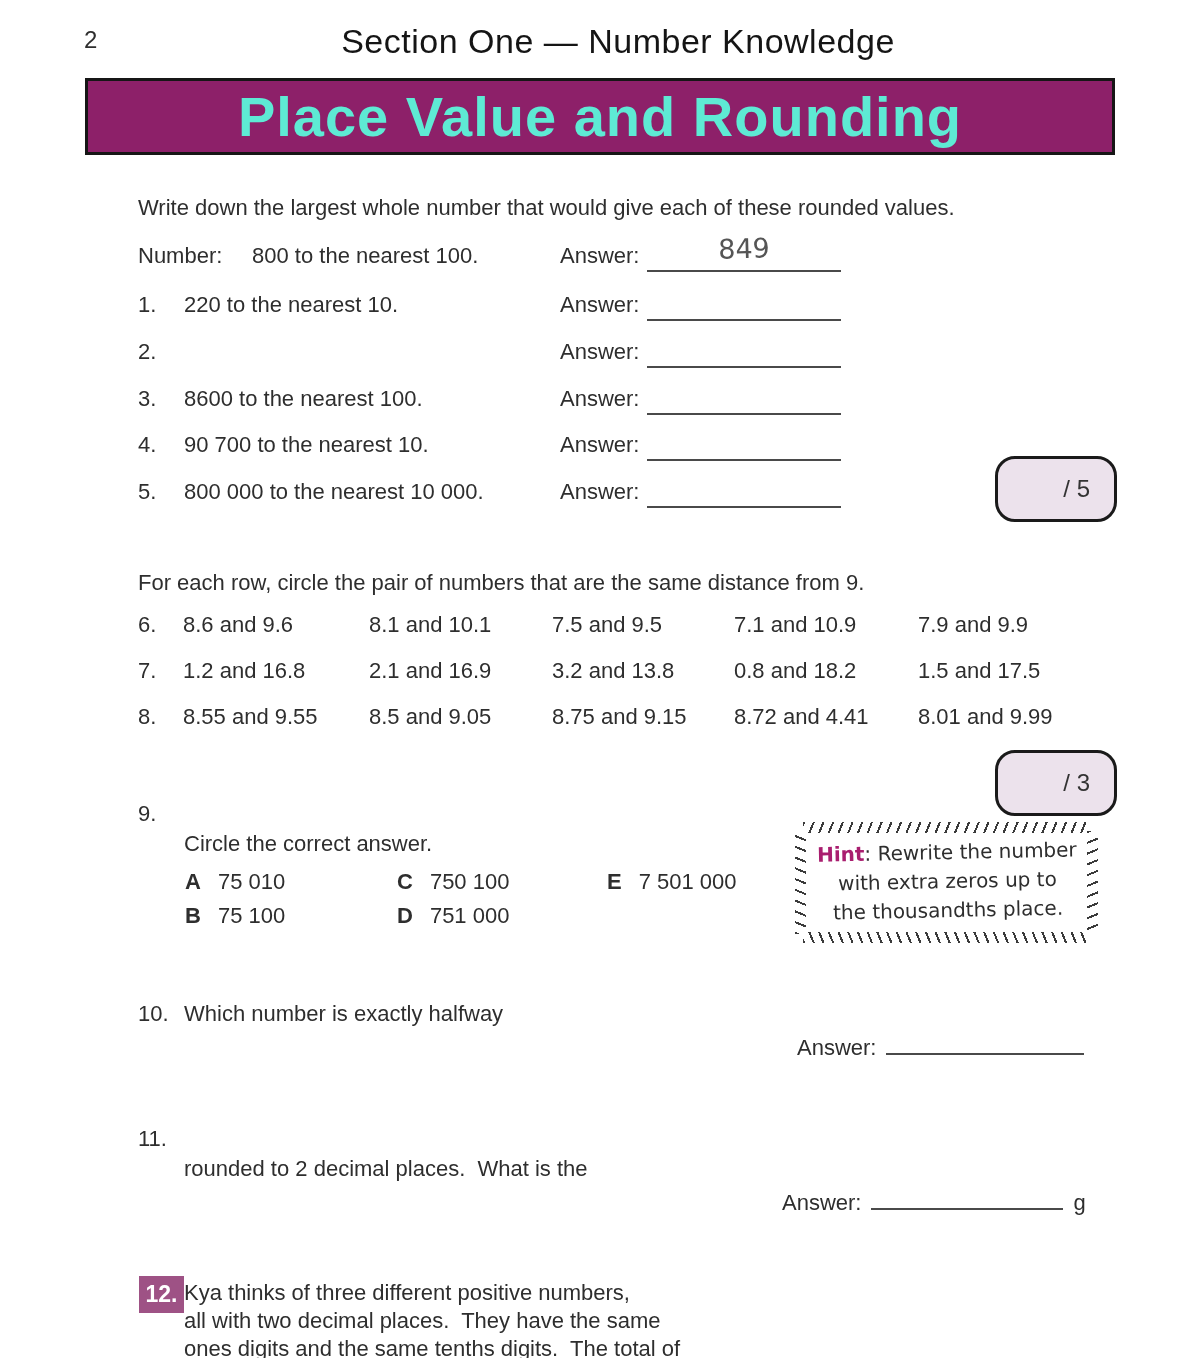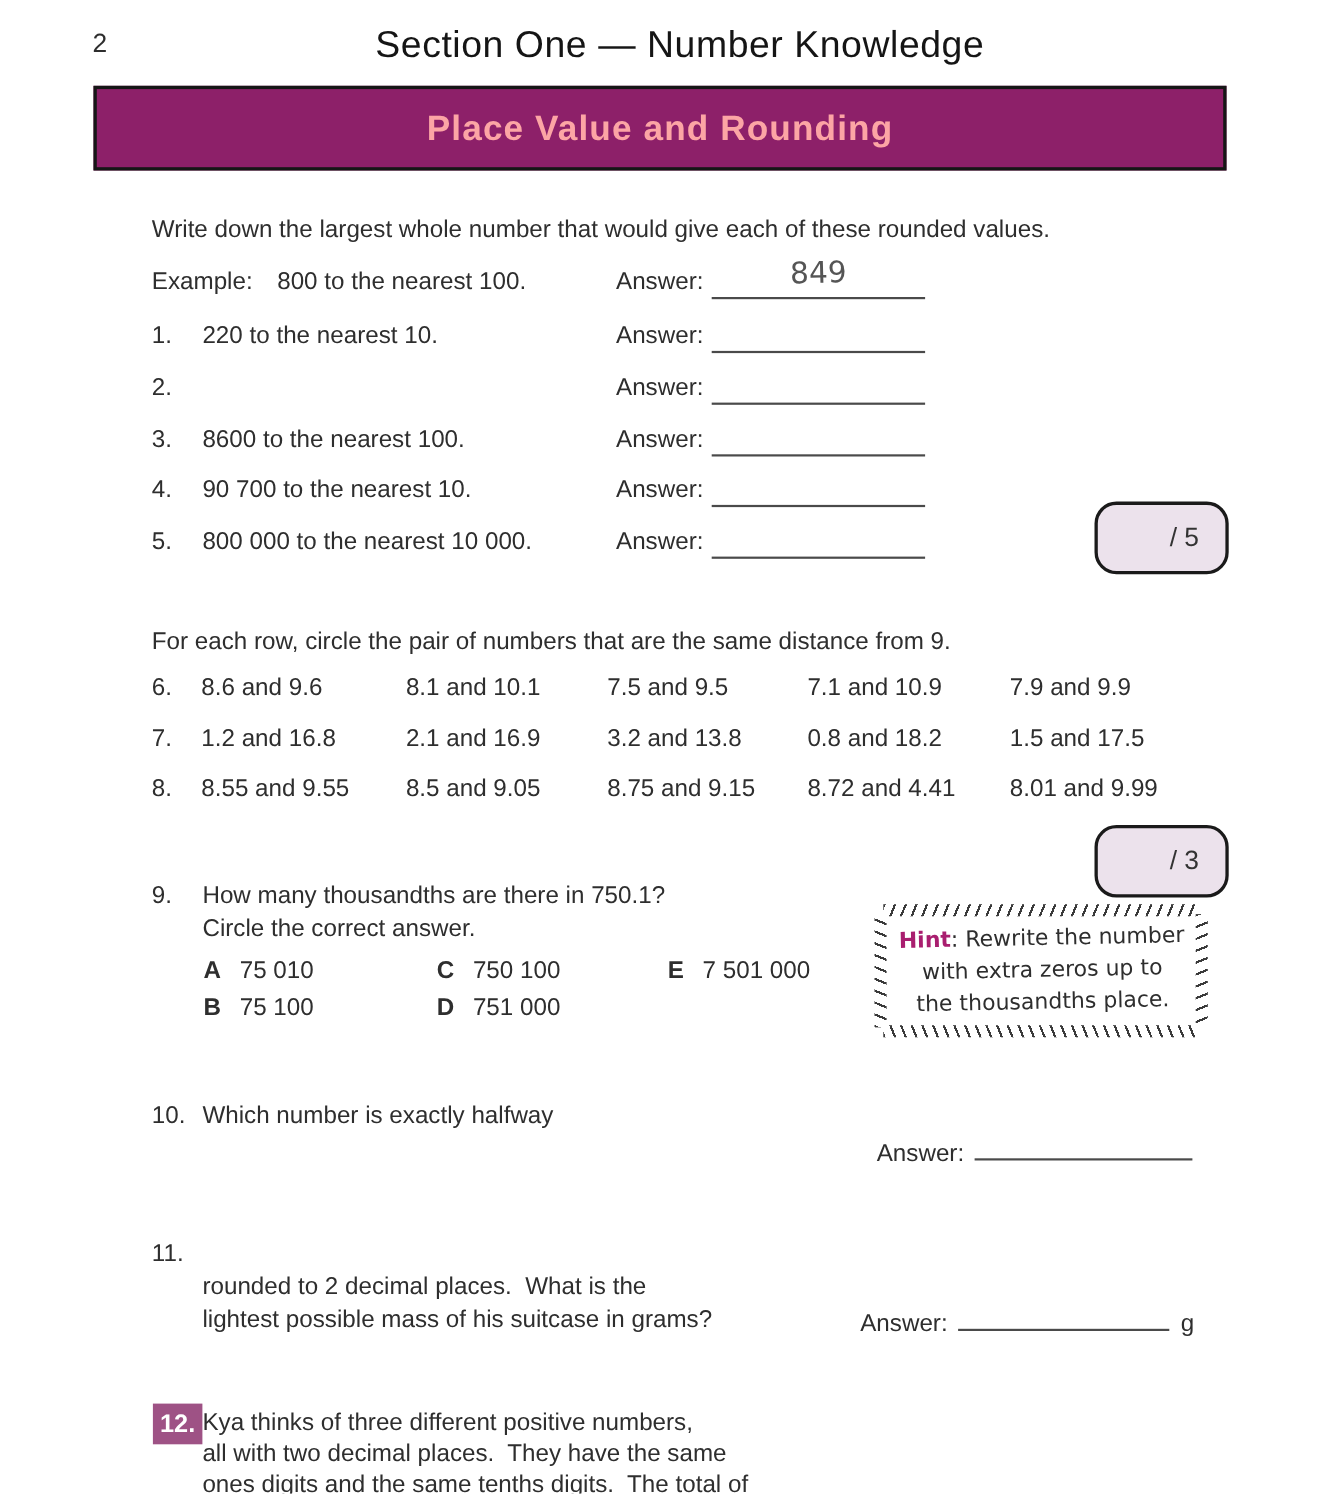--- a/index.html
+++ b/index.html
@@ -10,21 +10,21 @@
   .pagenum{position:absolute;left:84px;top:26px;font-size:24px;color:#2e2e2e;}
   .section-title{
     position:absolute;left:0;right:0;top:22px;text-align:center;
     font-size:34px;font-weight:500;color:#151515;letter-spacing:.5px;padding-left:36px;
   }
   .banner{
     position:absolute;left:85px;top:78px;width:1030px;height:77px;
     background:#8D2069;border:3px solid #161616;box-sizing:border-box;
     display:flex;align-items:center;justify-content:center;
   }
-  .banner-title{color:#fca5a5;font-weight:bold;font-size:32px;letter-spacing:1px;}
+  .banner-title{color:#5eead4;font-weight:bold;font-size:56px;letter-spacing:1px;}
   .intro{position:absolute;left:138px;font-size:22px;white-space:pre;}
   
   .qrow{position:absolute;left:138px;width:780px;height:36px;font-size:22px;}
   .qrow .num{position:absolute;left:0;}
   .qrow .prompt{position:absolute;left:46px;white-space:pre;}
   .qrow .ex-label{position:absolute;left:0;}
   .qrow .ex-prompt{position:absolute;left:114px;white-space:pre;}
   .qrow .ans-label{position:absolute;left:422px;}
   .qrow .ans-line{position:absolute;left:509px;top:27px;width:194px;height:0;border-bottom:2px solid #4a4a4a;}
   .qrow .ans-value{
@@ -83,21 +83,21 @@
   <div class="pagenum">2</div>
   <div class="section-title">Section One — Number Knowledge</div>
 
   <div class="banner">
     <span class="banner-title">Place Value and Rounding</span>
   </div>
 
   <div class="intro" style="top:195px">Write down the largest whole number that would give each of these rounded values.</div>
 
   <div class="qrow" style="top:243px">
-    <span class="ex-label">Example:</span>
+    <span class="ex-label">Number:</span>
     <span class="ex-prompt">800 to the nearest 100.</span>
     <span class="ans-label">Answer:</span>
     <span class="ans-line"></span>
     <span class="ans-value">849</span>
   </div>
 
   <div class="qrow" style="top:292px">
     <span class="num">1.</span>
     <span class="prompt">220 to the nearest 10.</span>
     <span class="ans-label">Answer:</span>
@@ -156,21 +156,20 @@
     <span>8.75 and 9.15</span>
     <span>8.72 and 4.41</span>
     <span>8.01 and 9.99</span>
   </div>
 
   <div class="score-box" style="top:750px">
     <span>/ 3</span>
   </div>
 
   <span class="qline" style="left:138px;top:801px">9.</span>
-  <span class="qline" style="left:184px;top:801px">How many thousandths are there in 750.1?</span>
   <span class="qline" style="left:184px;top:831px">Circle the correct answer.</span>
 
   <div class="optrow" style="top:869px">
     <span class="opt" style="left:47px">
       <span class="letter">A</span>
       <span>75 010</span>
     </span>
     <span class="opt" style="left:259px">
       <span class="letter">C</span>
       <span>750 100</span>
@@ -203,21 +202,20 @@
   </div>
 
   <span class="qline" style="left:138px;top:1001px">10.</span>
   <span class="qline" style="left:184px;top:1001px">Which number is exactly halfway</span>
   <div class="ansgrp" style="left:797px;top:1027px">
     <span>Answer:</span><span class="line" style="width:198px"></span>
   </div>
 
   <span class="qline" style="left:138px;top:1126px">11.</span>
   <span class="qline" style="left:184px;top:1156px">rounded to 2 decimal places.  What is the</span>
-  <span class="qline" style="left:184px;top:1186px">lightest possible mass of his suitcase in grams?</span>
   <div class="ansgrp" style="left:782px;top:1182px">
     <span>Answer:</span><span class="line" style="width:192px"></span><span class="unit">g</span>
   </div>
 
   <div class="badge">
     <span>12.</span>
   </div>
   <span class="qline" style="left:184px;top:1308px">all with two decimal places.  They have the same</span>
   <span class="qline" style="left:184px;top:1280px">Kya thinks of three different positive numbers,</span>
   <span class="qline" style="left:184px;top:1336px">ones digits and the same tenths digits.  The total of</span>

